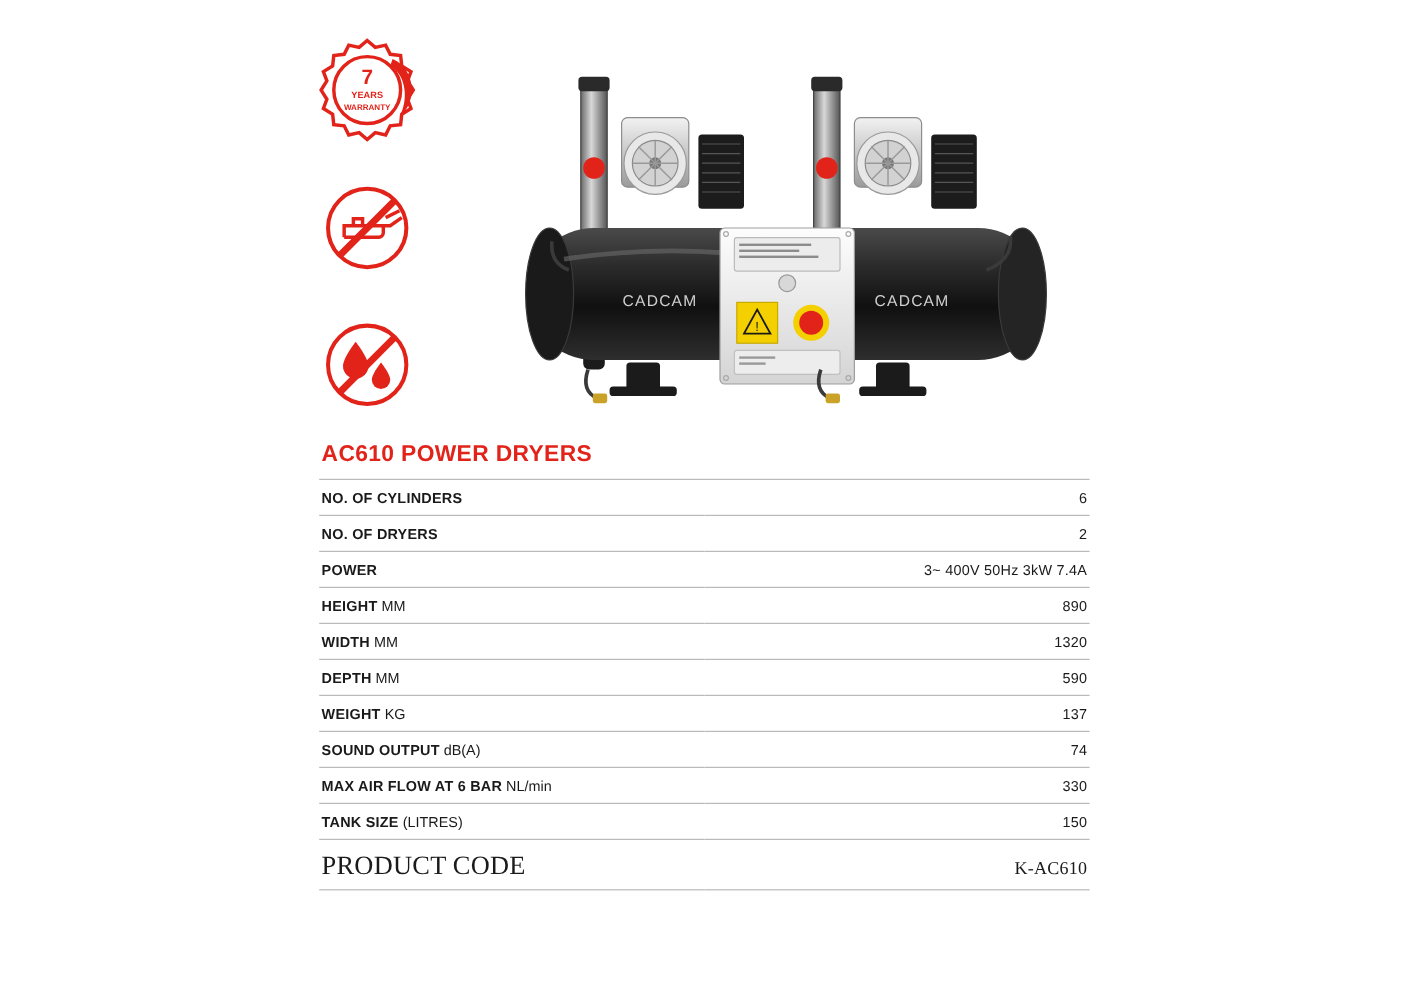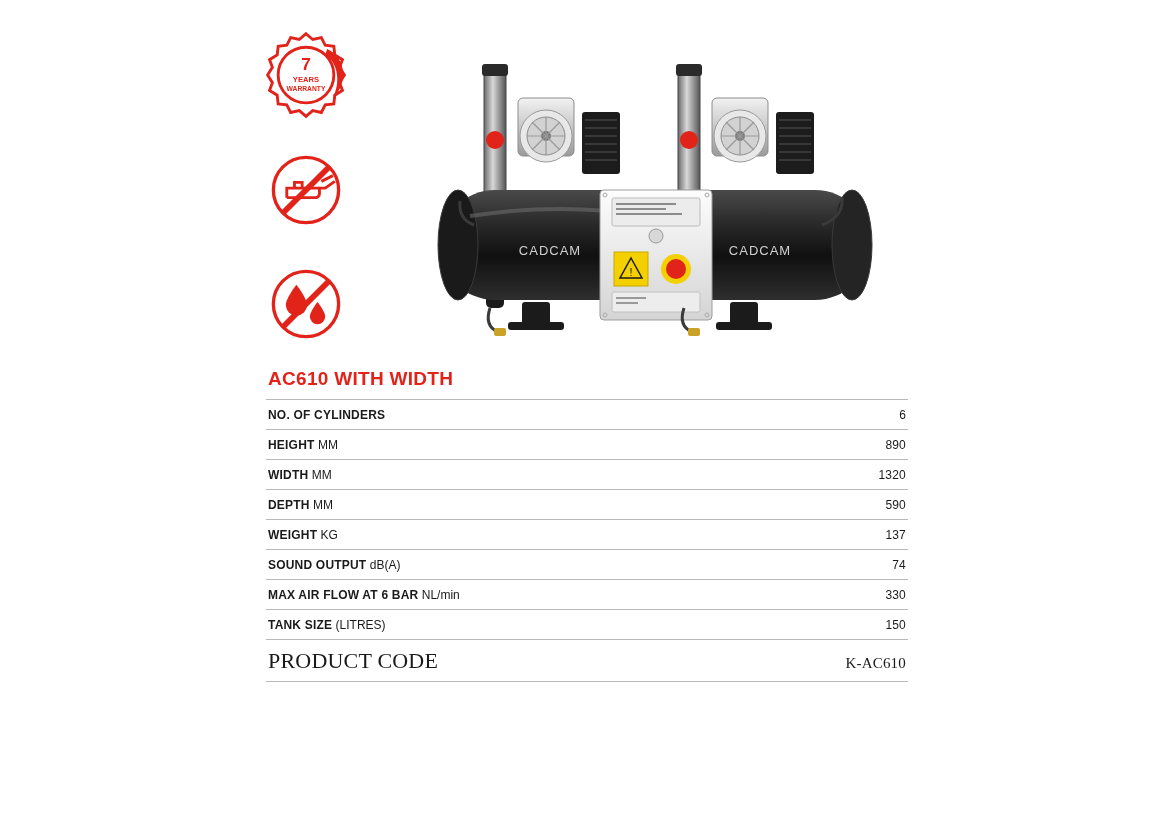--- a/index.html
+++ b/index.html
@@ -271,26 +271,34 @@
       <path d="M392 185 q22 -8 20 -28"></path>
       <path d="M44 185 q-16 -6 -14 -24"></path>
     </g>
     <g fill="#c9a227">
       <rect x="64" y="288" width="12" height="8" rx="2"></rect>
       <rect x="258" y="288" width="12" height="8" rx="2"></rect>
     </g>
   </svg>
 
   <div class="spec-wrap">
-    <div class="spec-title">AC610 WITH WIDTH</div>
+    <div class="spec-title">AC610 POWER DRYERS</div>
     <table class="spec">
       <tbody id="spec-body">
           <tr>
             <td class="label"><span>NO. OF CYLINDERS</span></td>
             <td class="value">6</td>
+          </tr>
+          <tr>
+            <td class="label"><span>NO. OF DRYERS</span></td>
+            <td class="value">2</td>
+          </tr>
+          <tr>
+            <td class="label"><span>POWER</span></td>
+            <td class="value">3~ 400V 50Hz 3kW 7.4A</td>
           </tr>
           <tr>
             <td class="label"><span>HEIGHT</span><span class="unit"> MM</span></td>
             <td class="value">890</td>
           </tr>
           <tr>
             <td class="label"><span>WIDTH</span><span class="unit"> MM</span></td>
             <td class="value">1320</td>
           </tr>
           <tr>

